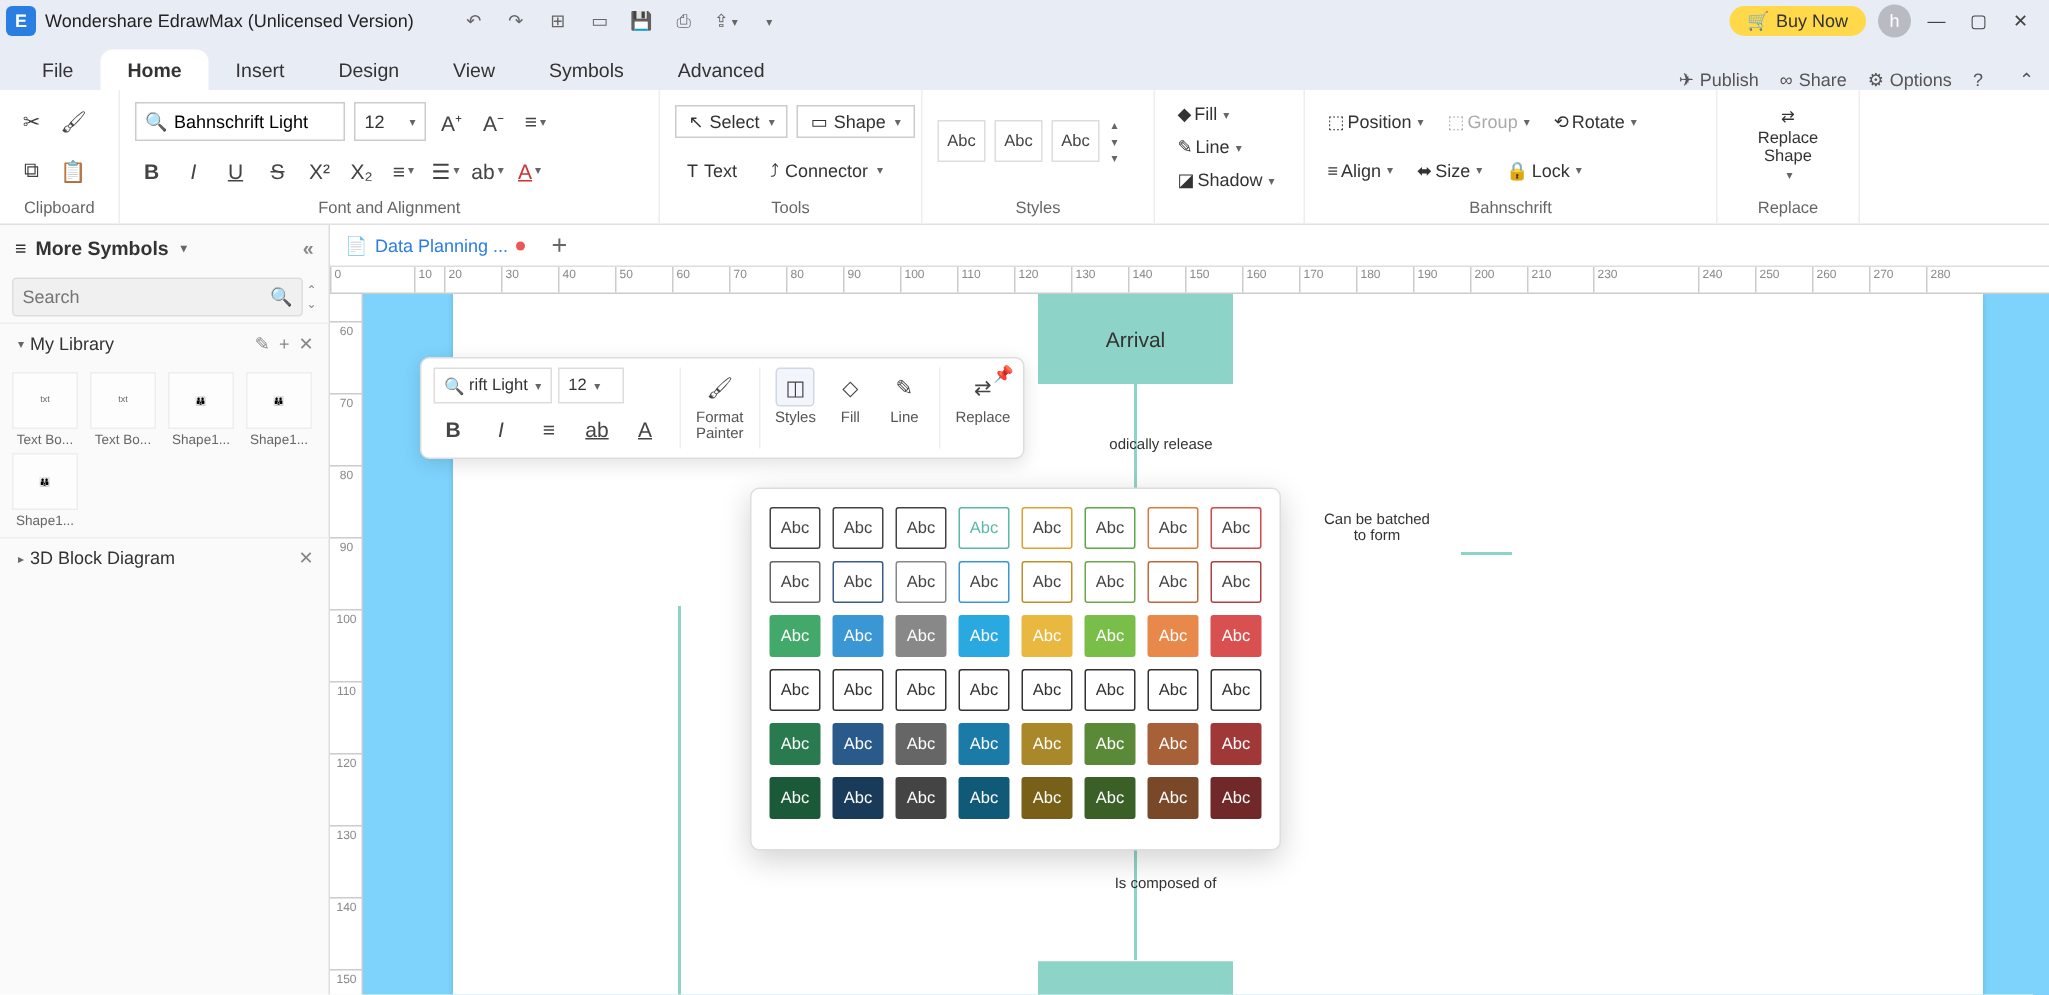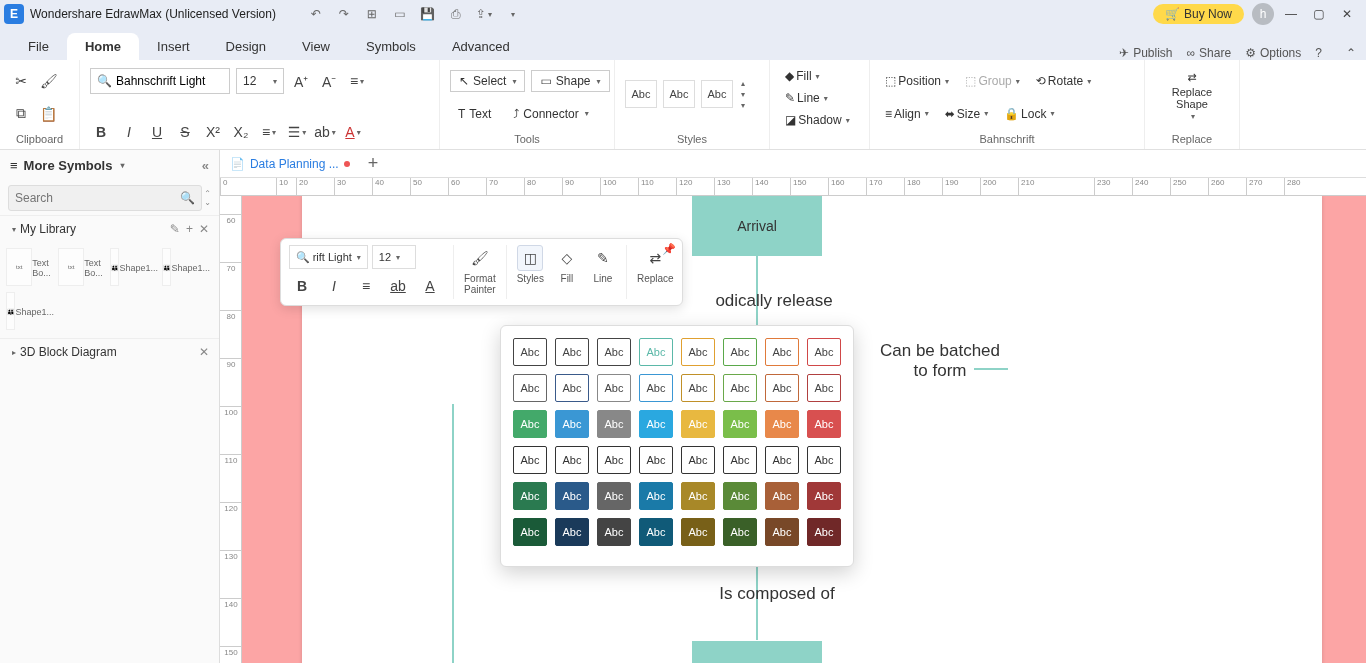--- a/index.html
+++ b/index.html
@@ -47,40 +47,40 @@
 .sidebar { width: 220px; background: #fafafa; border-right: 1px solid #ddd; display: flex; flex-direction: column; }
 .sidebar .hdr { display: flex; align-items: center; padding: 8px 10px; gap: 6px; font-size: 13px; font-weight: 600; }
 .sidebar .hdr .collapse { margin-left: auto; color: #888; }
 .sidebar .search { margin: 4px 8px; display: flex; align-items: center; gap: 2px; }
 .sidebar .search .sbox { flex: 1; border: 1px solid #ddd; background: #f0f0f0; border-radius: 3px; height: 26px; display: flex; align-items: center; padding: 0 6px; }
 .sidebar .search .sbox input { border: none; background: transparent; outline: none; width: 100%; font-size: 12px; }
 .sidebar .sarrows { display: flex; flex-direction: column; font-size: 8px; color: #888; }
 .sidebar .section { padding: 6px 10px; display: flex; align-items: center; gap: 4px; font-size: 12px; border-top: 1px solid #eee; }
 .sidebar .section .sactions { margin-left: auto; display: flex; gap: 6px; color: #888; }
 .sidebar .shapes { display: flex; flex-wrap: wrap; padding: 6px; gap: 4px; }
-.sidebar .shape { width: 48px; display: flex; flex-direction: row; align-items: center; font-size: 9px; color: #666; }
+.sidebar .shape { width: 48px; display: flex; flex-direction: column; align-items: center; font-size: 9px; color: #666; }
 .sidebar .shape .thumb { width: 44px; height: 38px; border: 1px solid #eee; background: #fdfdfd; margin-bottom: 2px; display: flex; align-items: center; justify-content: center; font-size: 6px; overflow: hidden; }
 
 
 .canvasarea { flex: 1; position: relative; background: #f4f4f4; }
 .tabstrip { height: 28px; background: #fff; border-bottom: 1px solid #ddd; display: flex; align-items: center; padding: 0 10px; gap: 10px; }
 .tabstrip .tab { display: flex; align-items: center; gap: 5px; font-size: 12px; color: #2a7de1; }
 .tabstrip .tab .dot { width: 6px; height: 6px; background: #e55; border-radius: 50%; }
 .tabstrip .addtab { font-size: 18px; color: #666; margin-left: 8px; }
 .ruler-h { height: 18px; background: #fff; border-bottom: 1px solid #ccc; position: relative; overflow: hidden; font-size: 8px; color: #888; }
 .ruler-h .rtick { position: absolute; top: 0; height: 18px; border-left: 1px solid #ccc; padding-left: 2px; }
 .ruler-v { position: absolute; left: 0; top: 46px; bottom: 0; width: 22px; background: #fff; border-right: 1px solid #ccc; font-size: 8px; color: #888; }
 .ruler-v .vtick { position: absolute; left: 0; width: 22px; border-top: 1px solid #ccc; text-align: center; padding-top: 1px; }
-.canvas { position: absolute; left: 22px; top: 46px; right: 0; bottom: 0; background: #fca5a5; overflow: hidden; }
+.canvas { position: absolute; left: 22px; top: 46px; right: 0; bottom: 0; background: #7dd3fc; overflow: hidden; }
 .canvas .page { position: absolute; left: 60px; top: 0; width: 1020px; height: 700px; background: #fff; box-shadow: 0 0 4px rgba(0,0,0,0.15); }
 
 .node { position: absolute; background: #8ed3c7; border: 1px solid #8ed3c7; display: flex; align-items: center; justify-content: center; font-size: 14px; color: #333; }
 .node.selected { background: #a8ddd4; border: 1px dashed #5bb8a8; }
 .selhandle { position: absolute; width: 7px; height: 7px; background: #fff; border: 1px solid #3a97d4; }
-.edgelabel { position: absolute; font-size: 17px; color: #333; text-align: center; }
+.edgelabel { position: absolute; font-size: 10px; color: #333; text-align: center; }
 .edge { position: absolute; background: #8ed3c7; }
 
 
 .ctxbar { position: absolute; left: 280px; top: 238px; background: #fff; border: 1px solid #ddd; border-radius: 6px; box-shadow: 0 3px 12px rgba(0,0,0,0.12); padding: 6px 8px; display: flex; align-items: flex-start; gap: 10px; z-index: 20; }
 .ctxbar .col { display: flex; flex-direction: column; align-items: center; gap: 2px; font-size: 10px; color: #555; }
 .ctxbar .cicon { width: 26px; height: 26px; display: flex; align-items: center; justify-content: center; font-size: 14px; color: #444; }
 .ctxbar .fontpick { border: 1px solid #ddd; height: 24px; padding: 0 6px; display: flex; align-items: center; gap: 3px; font-size: 11px; }
 .ctxbar .pin { position: absolute; right: 6px; top: 4px; font-size: 11px; color: #aaa; }
 .ctxbar .divider { width: 1px; background: #eee; align-self: stretch; }
 .ctxbar .col.active .cicon { border: 1px solid #d0d8e6; border-radius: 3px; background: #f2f6fc; }
@@ -183,20 +183,21 @@
       <div class="ricon">X²</div>
       <div class="ricon">X₂</div>
       <div class="ricon">≡<span class="caret">▾</span></div>
       <div class="ricon">☰<span class="caret">▾</span></div>
       <div class="ricon">ab<span class="caret">▾</span></div>
       <div class="ricon" style="color:#c33">
           <u>A</u>
           <span class="caret">▾</span>
         </div>
     </div>
+    <div class="glabel">Font and Alignment</div>
   </div>
   <div class="group" style="width:175px">
     <div class="row">
       <div class="dropdown">↖ <span>Select</span><span class="caret">▾</span></div>
       <div class="dropdown">▭ <span>Shape</span><span class="caret">▾</span></div>
     </div>
     <div class="row">
       <div class="dropdown" style="border:none">T <span>Text</span></div>
       <div class="dropdown" style="border:none">⤴ <span>Connector</span><span class="caret">▾</span></div>
     </div>
@@ -331,21 +332,21 @@
         <div class="rtick" style="left: 494px;">130</div>
         <div class="rtick" style="left: 532px;">140</div>
         <div class="rtick" style="left: 570px;">150</div>
         <div class="rtick" style="left: 608px;">160</div>
         <div class="rtick" style="left: 646px;">170</div>
         <div class="rtick" style="left: 684px;">180</div>
         <div class="rtick" style="left: 722px;">190</div>
         <div class="rtick" style="left: 760px;">200</div>
         <div class="rtick" style="left: 798px;">210</div>
         <div class="rtick" style="left: 836px; margin-top: 47px;">220</div>
-        <div class="rtick" style="left: 874px;">230</div>
+        <div class="rtick" style="left: 842px;">230</div>
         <div class="rtick" style="left: 912px;">240</div>
         <div class="rtick" style="left: 950px;">250</div>
         <div class="rtick" style="left: 988px;">260</div>
         <div class="rtick" style="left: 1026px;">270</div>
         <div class="rtick" style="left: 1064px;">280</div>
       </div>
     <div class="ruler-v" id="ruler-v">
         <div class="vtick" style="top: 18px;">60</div>
         <div class="vtick" style="top: 66px;">70</div>
         <div class="vtick" style="top: 114px;">80</div>
@@ -364,21 +365,21 @@
             <span>Arrival</span>
           </div>
         <div class="node" style="left:390px;top:445px;width:130px;height:60px"></div>
 
         <div class="edge" style="left:454px;top:60px;width:2px;height:80px"></div>
         <div class="edge" style="left:150px;top:208px;width:2px;height:290px"></div>
         <div class="edge" style="left:672px;top:172px;width:34px;height:2px"></div>
         <div class="edge" style="left:454px;top:312px;width:2px;height:132px"></div>
 
         <div class="edgelabel" style="left:392px;top:95px;width:160px">odically release</div>
-        <div class="edgelabel" style="left:573px;top:145px;width:130px;white-space:pre">Can be batched
+        <div class="edgelabel" style="left:551px;top:145px;width:130px;white-space:pre">Can be batched
 to form</div>
         <div class="edgelabel" style="left:400px;top:388px;width:150px">Is composed of</div>
       </div>
     </div>
   </div>
 </div>
 
 <div class="ctxbar">
   <div class="pin">📌</div>
   <div style="display:flex;flex-direction:column;gap:4px">

